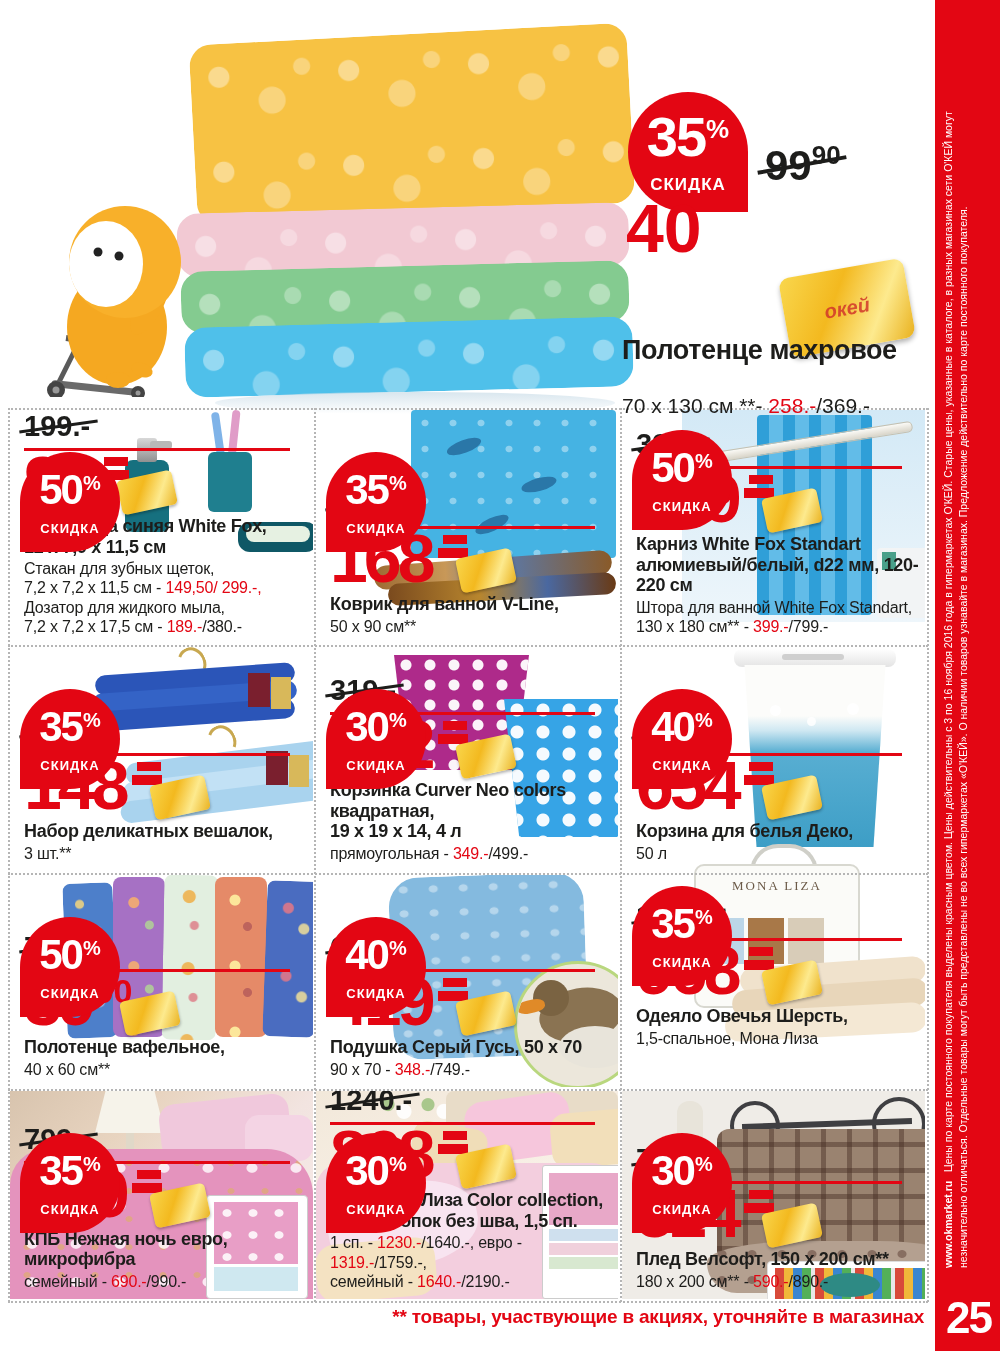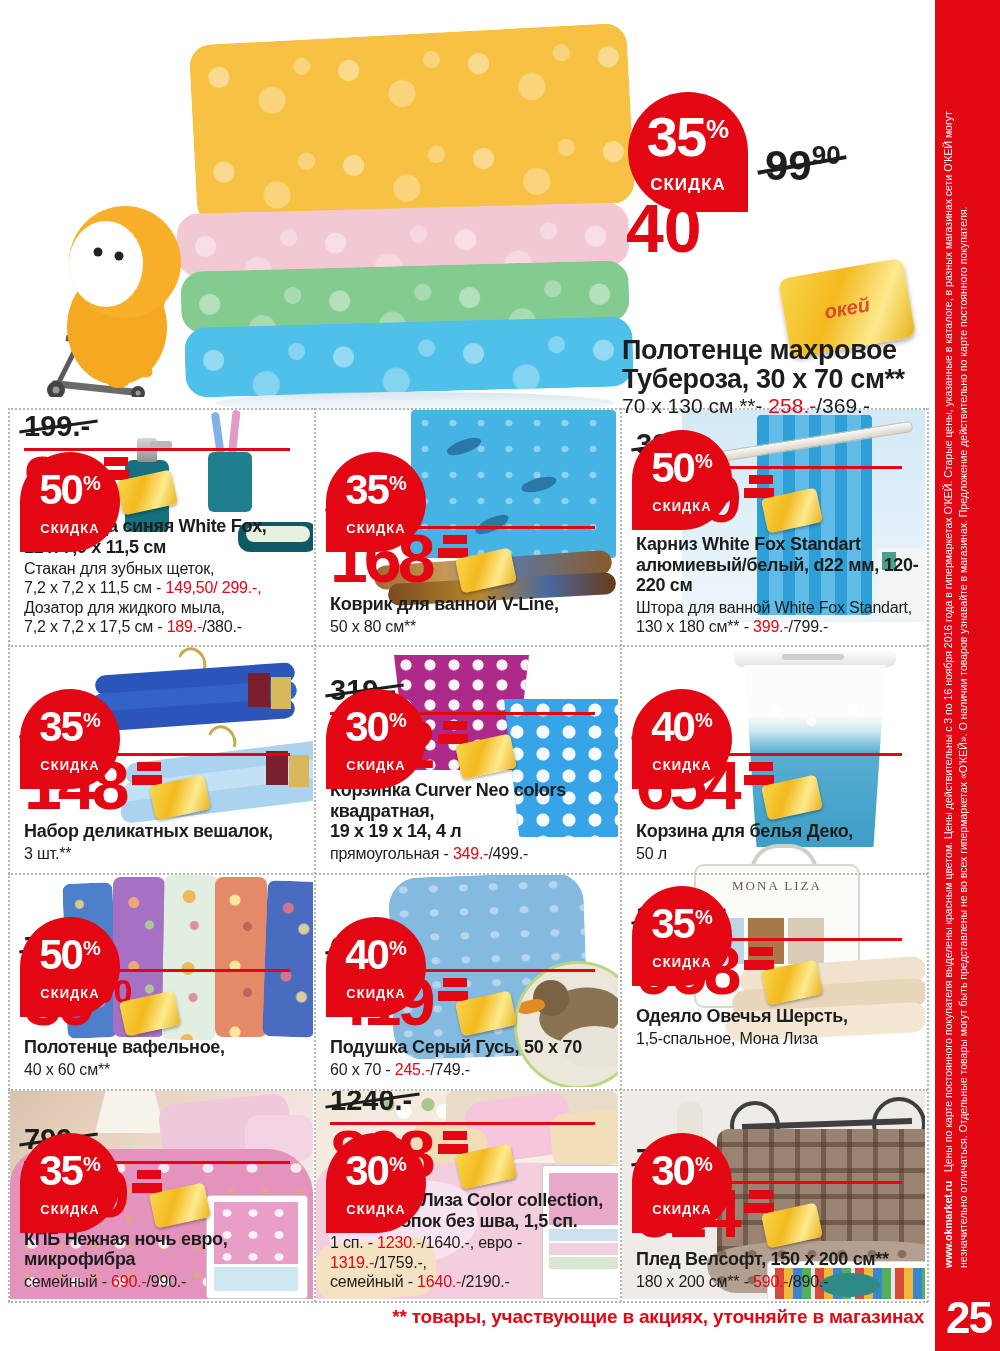--- a/index.html
+++ b/index.html
@@ -121,21 +121,20 @@
 
   <div class="hero-price">
       <span class="dec">40</span>
   </div>
   <div class="hero-card">
       <span>окей</span>
     </div>
 
   <div class="hero-title">
     <span class="nline">Полотенце махровое</span>
-      <span class="nline">Тубероза, 30 х 70 см**</span>
   </div>
   <div class="hero-sub">
     <span>70 х 130 см **- </span><span class="red">258.-</span><span>/369.-</span>
   </div>
 
   <div class="hsep" style="top:408px;"></div>
   <div class="hsep" style="top:645px;"></div>
   <div class="hsep" style="top:873px;"></div>
   <div class="hsep" style="top:1089px;"></div>
   <div class="hsep" style="top:1301px;"></div>
@@ -198,21 +197,21 @@
       <div class="redline"></div>
       <div class="newp">
         <span class="np">168</span>
         <span class="eq"></span>
         <span class="card"></span>
       </div>
       <h3 class="pname">
           <span class="nline">Коврик для ванной V-Line,</span>
         </h3>
       <p class="psub">
-        <span class="sline"><span>50 х 80 см**</span></span>
+        <span class="sline"><span>50 х 90 см**</span></span>
       </p>
     </div>
   </div>
 
   <div class="cell" style="left:622px;top:410px;width:303px;height:234px;">
     <div class="cimg" style="left:60px;top:0;right:0;height:212px;background:linear-gradient(180deg,#d3e9f6,#eef6fb);">
       <div class="shape" style="left:75px;top:5px;width:115px;height:200px;background:repeating-linear-gradient(90deg,#2f9fd8 0 12px,#62bce8 12px 26px);border-radius:4px;"></div>
       <div class="shape" style="left:-15px;top:30px;width:245px;height:9px;background:linear-gradient(#fbfaf6,#d8d4c8);border:1px solid #c5c0b0;border-radius:5px;transform:rotate(-9deg);"></div>
       <div class="shape" style="left:18px;top:54px;width:16px;height:34px;background:#d9dbdd;"></div>
       <div class="shape" style="left:8px;top:60px;width:12px;height:22px;background:#c3c7ca;"></div>
@@ -384,21 +383,21 @@
       <div class="redline"></div>
       <div class="newp">
         <span class="np">419</span>
         <span class="eq"></span>
         <span class="card"></span>
       </div>
       <h3 class="pname">
           <span class="nline">Подушка Серый Гусь, 50 х 70</span>
         </h3>
       <p class="psub">
-        <span class="sline"><span>60 х 70 - </span><span class="red">245.-</span><span>/749.-</span></span>
+        <span class="sline"><span>90 х 70 - </span><span class="red">348.-</span><span>/749.-</span></span>
       </p>
     </div>
   </div>
 
   <div class="cell" style="left:622px;top:844px;width:303px;height:212px;">
     <div class="cimg" style="left:0;top:0;right:0;bottom:0;">
       <div class="shape" style="left:128px;top:0;width:60px;height:24px;border:4px solid #cfcfc8;border-bottom:none;border-radius:30px 30px 0 0;"></div>
       <div class="shape" style="left:72px;top:20px;width:162px;height:140px;background:#fbfbf8;border:2px solid #d8d8d0;border-radius:10px;">
         <div class="shape" style="left:0;top:12px;width:100%;text-align:center;font-family:'Liberation Serif',serif;font-size:13px;letter-spacing:2px;color:#6b5a48;">MONA LIZA</div>
         <div class="shape" style="left:12px;top:52px;width:36px;height:46px;background:#bcd6e8;"></div>

